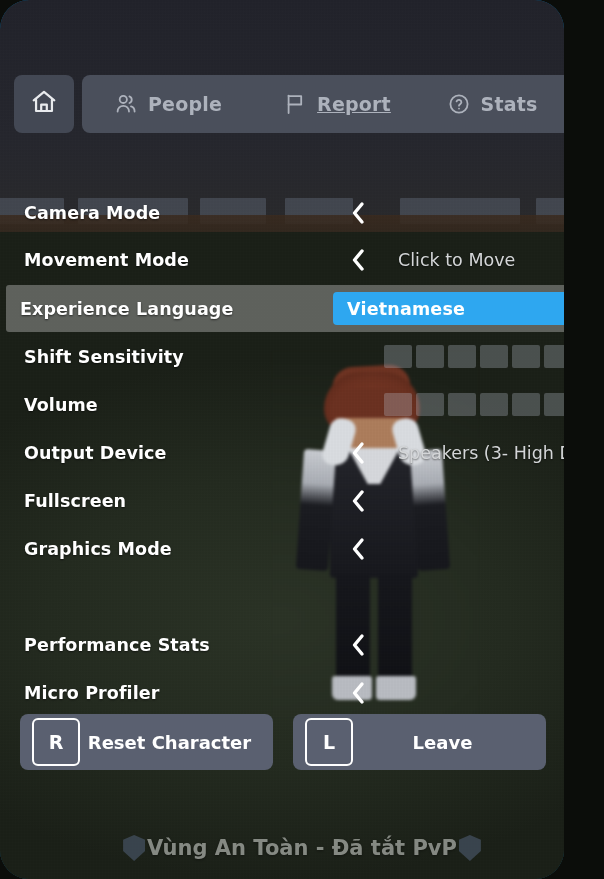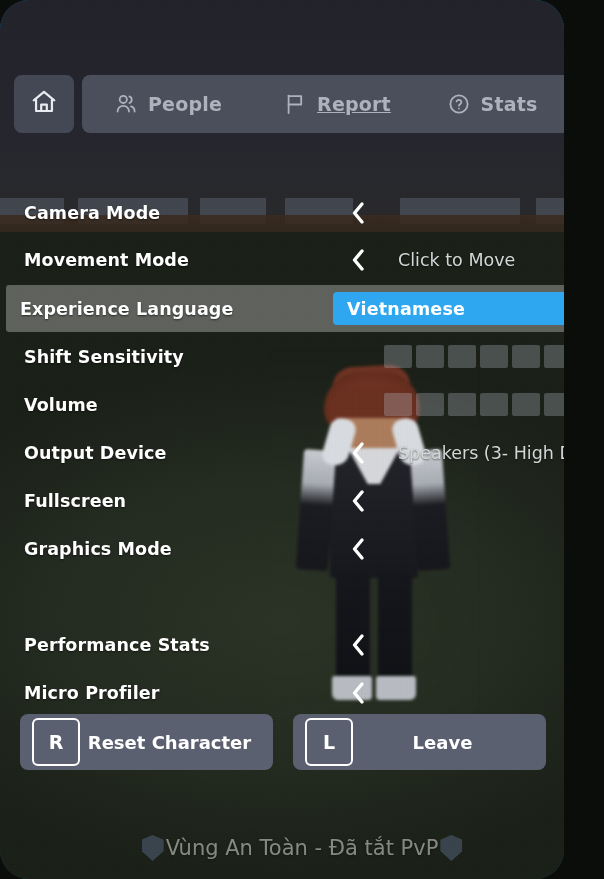--- a/index.html
+++ b/index.html
@@ -357,21 +357,21 @@
     width: 604px; height: 40px;
     display: flex;
     align-items: center;
     justify-content: center;
     gap: 2px;
     opacity: .62;
   }
   .zone-text {
     color: #c6c9c4;
     font-size: 21px;
-    font-weight: normal;
+    font-weight: bold;
     text-shadow: 0 1px 3px rgba(0,0,0,.6);
     white-space: nowrap;
   }
   .shield {
     width: 22px; height: 26px;
     background: #4c5a6e;
     clip-path: polygon(50% 0, 100% 18%, 100% 62%, 50% 100%, 0 62%, 0 18%);
     flex: none;
   }
 </style>

